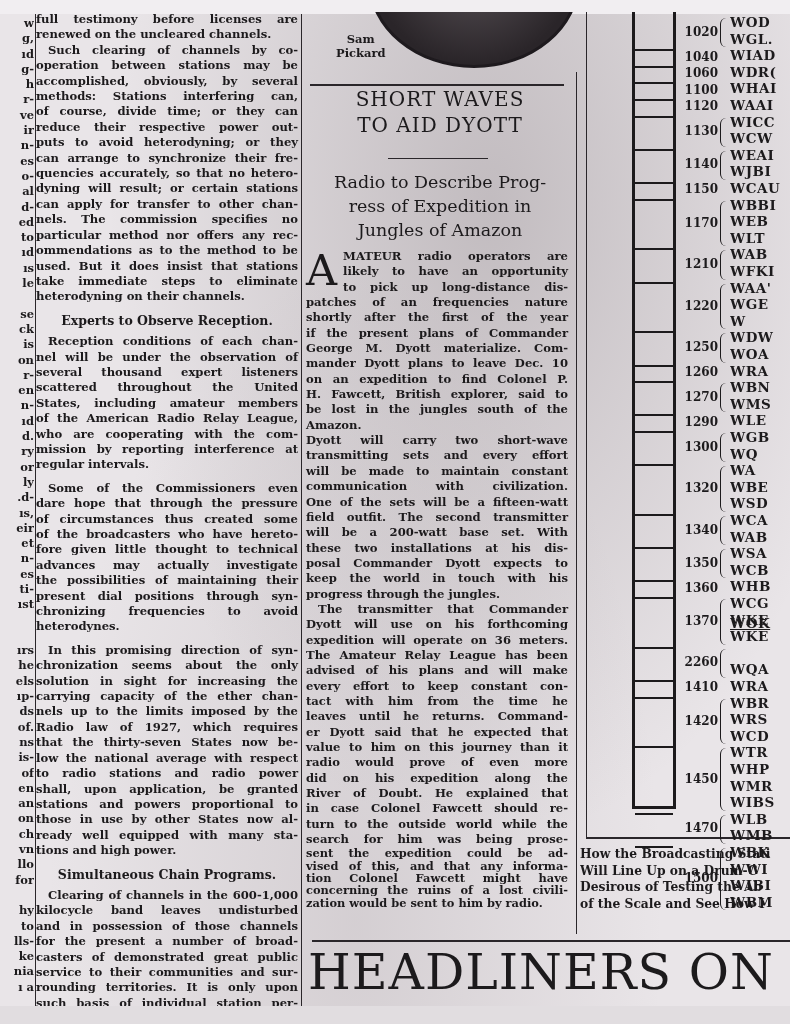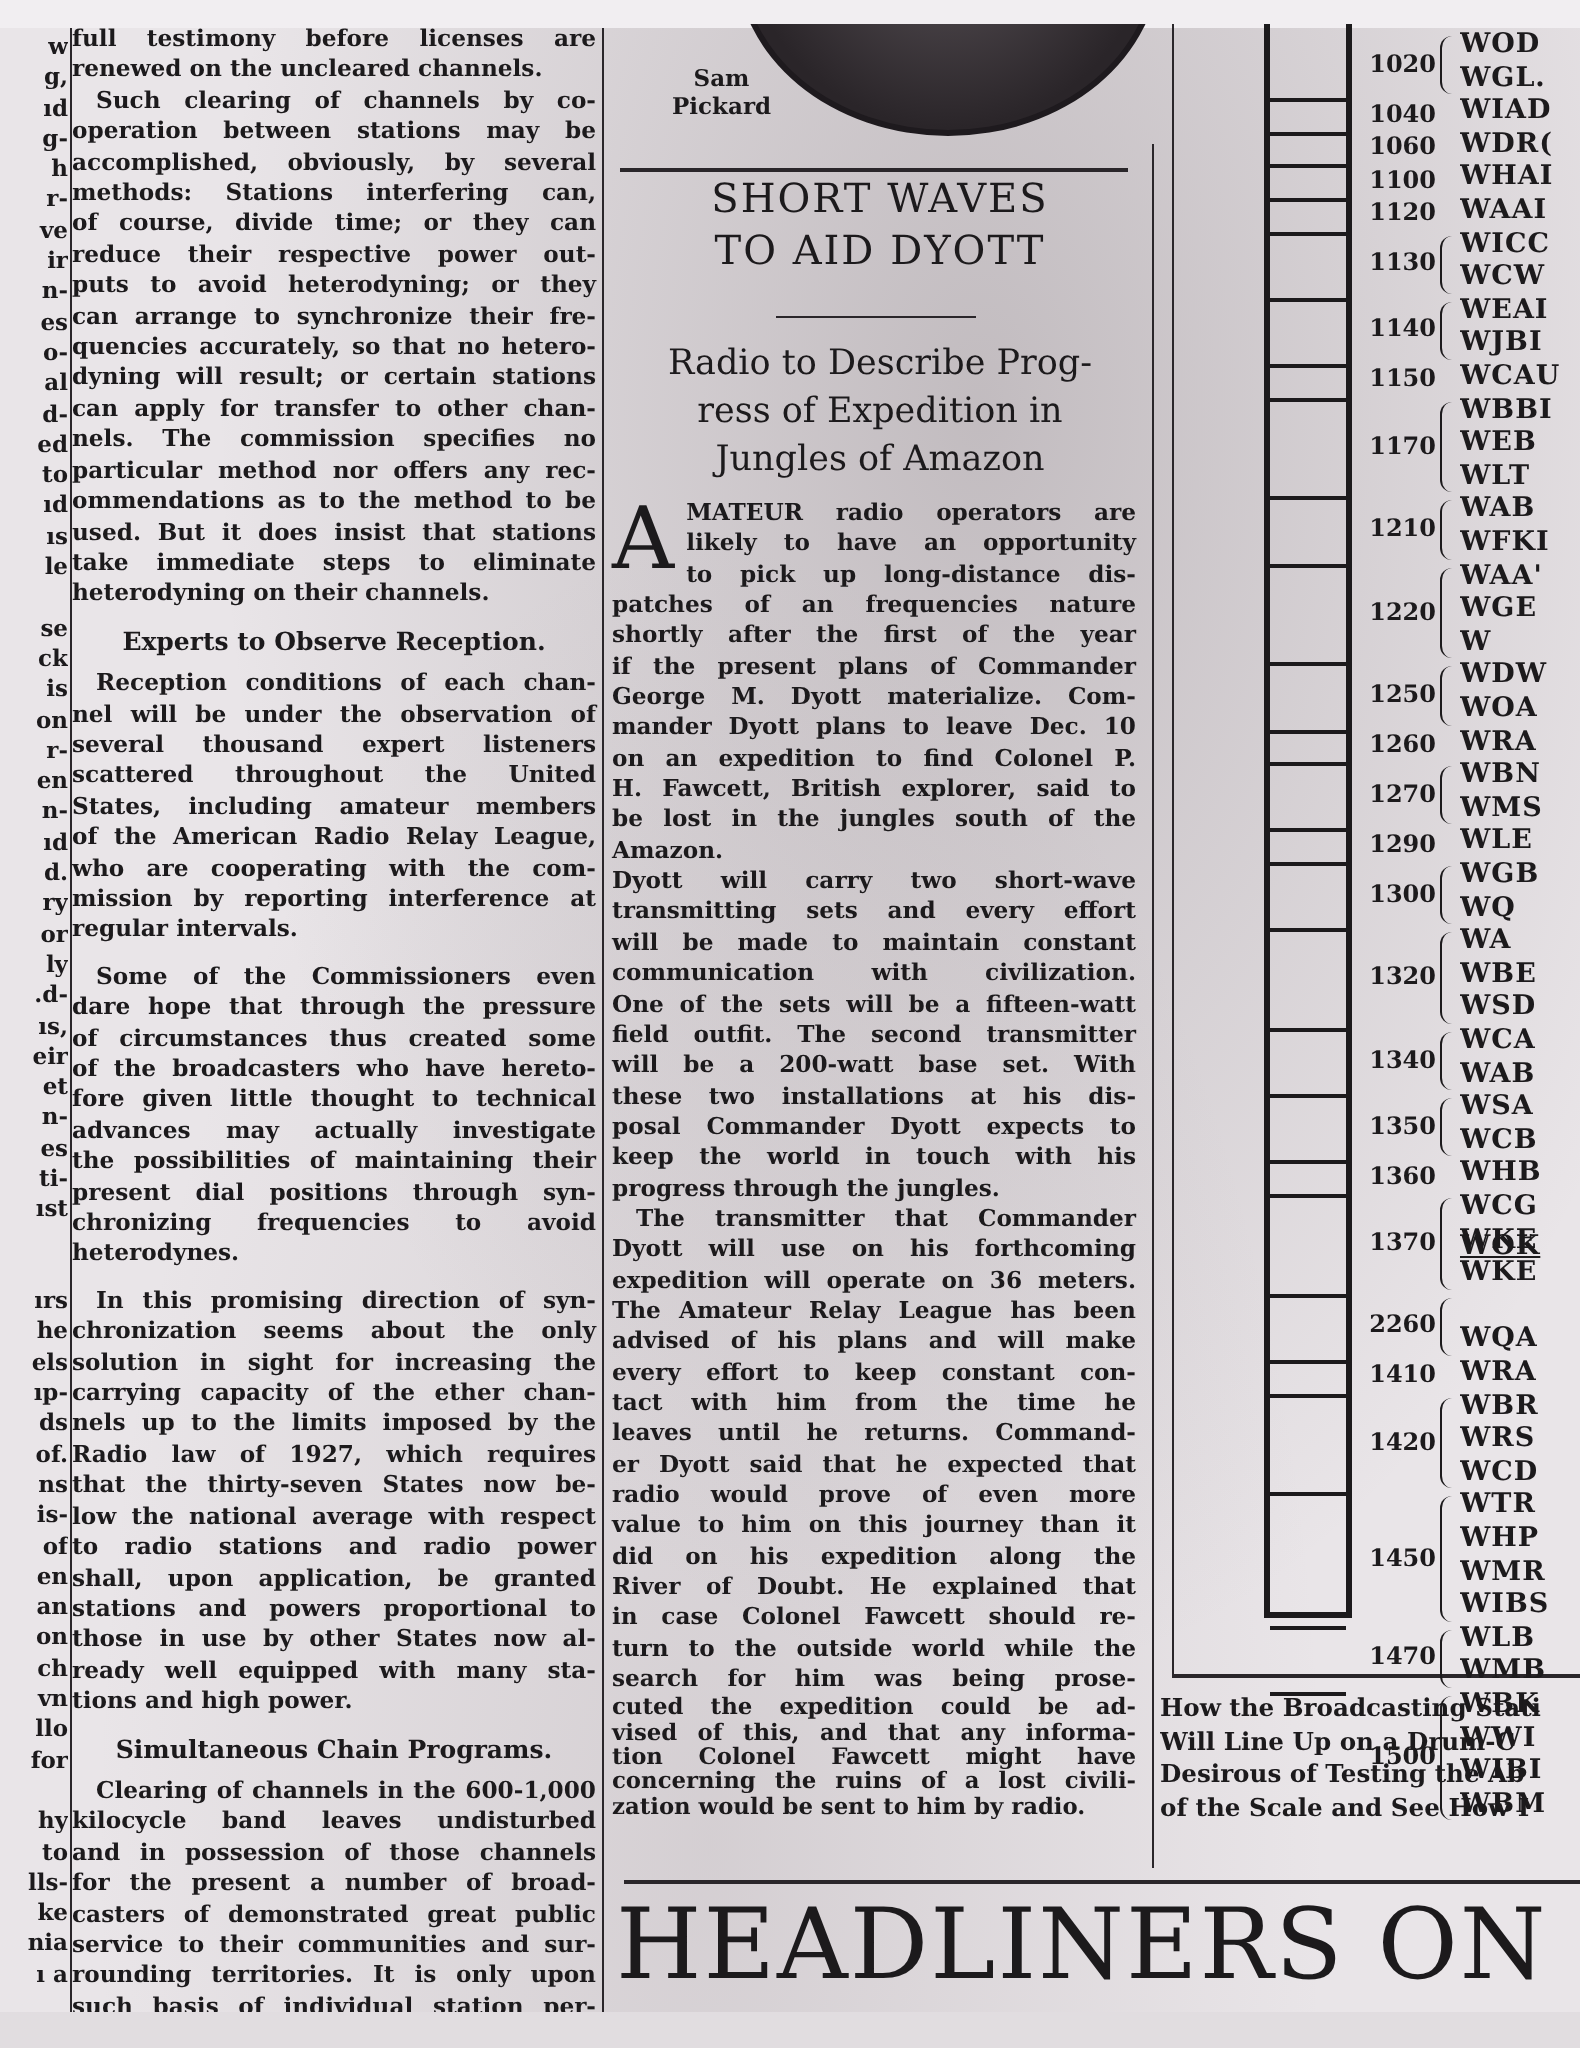--- a/index.html
+++ b/index.html
@@ -262,30 +262,30 @@
       <div id="c2-p3">
           <span class="line ind">The transmitter that Commander</span>
           <span class="line">Dyott will use on his forthcoming</span>
           <span class="line">expedition will operate on 36 meters.</span>
           <span class="line">The Amateur Relay League has been</span>
           <span class="line">advised of his plans and will make</span>
           <span class="line">every effort to keep constant con-</span>
           <span class="line">tact with him from the time he</span>
           <span class="line">leaves until he returns. Command-</span>
           <span class="line">er Dyott said that he expected that</span>
+          <span class="line">value to him on this journey than it</span>
           <span class="line">radio would prove of even more</span>
-          <span class="line">value to him on this journey than it</span>
           <span class="line">did on his expedition along the</span>
           <span class="line">River of Doubt. He explained that</span>
           <span class="line">in case Colonel Fawcett should re-</span>
           <span class="line">turn to the outside world while the</span>
           <span class="line">search for him was being prose-</span>
         </div>
       <div id="c2-p3t" class="tight">
-          <span class="line">cuted the expedition could be ad-</span>
+          <span class="line">sent the expedition could be ad-</span>
           <span class="line">vised of this, and that any informa-</span>
           <span class="line">tion Colonel Fawcett might have</span>
           <span class="line">concerning the ruins of a lost civili-</span>
           <span class="line last">zation would be sent to him by radio.</span>
         </div>
     </div>
   </div>
   <div class="rule-v" style="left:576px; top:72px; height:862px;"></div>
 
   <div class="col3">

